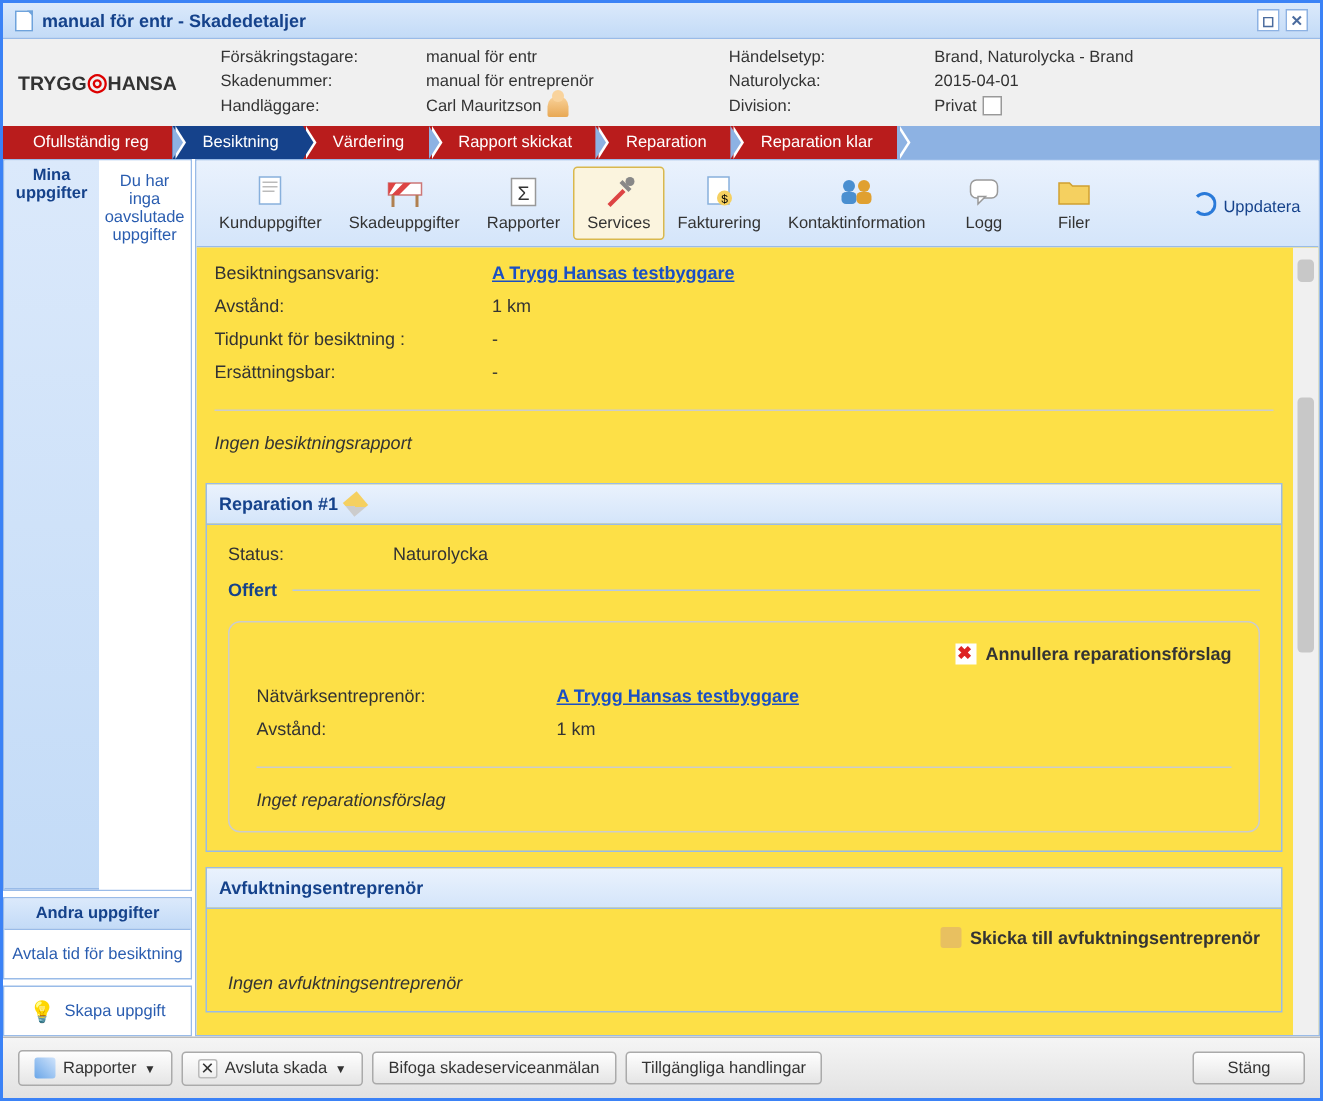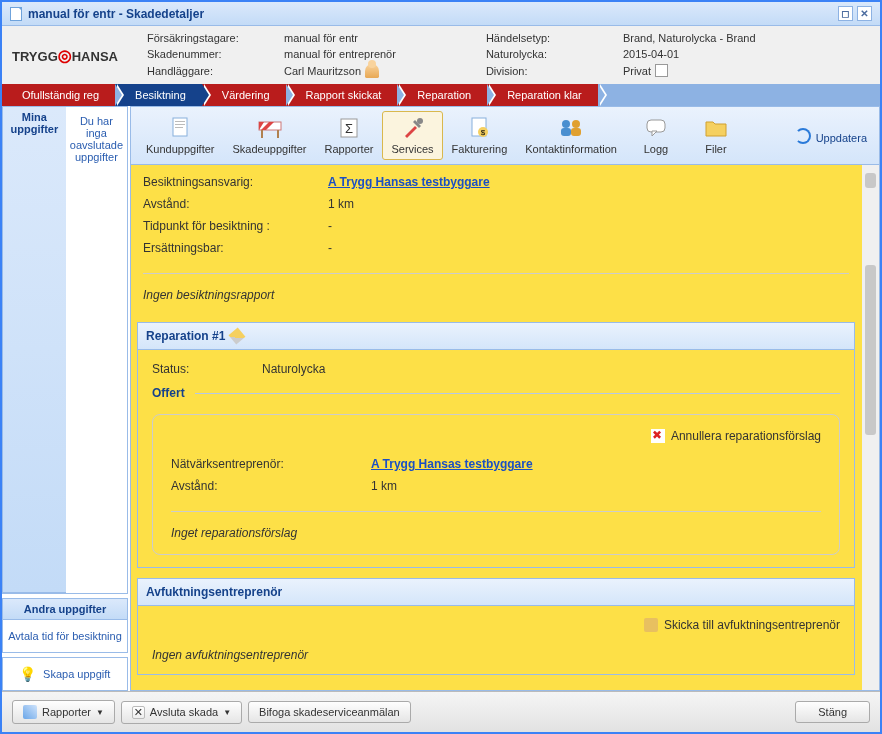--- a/index.html
+++ b/index.html
@@ -47,21 +47,21 @@
 .link-val { color: #1a4fc4; text-decoration: underline; font-weight: bold; cursor: pointer; }
 .hr { border-top: 1px solid #ccc; margin: 14px 6px; }
 .italic-note { font-style: italic; color: #333; padding: 0 6px 10px; font-size: 12px; }
 .sec-panel { border: 1px solid #99bbe8; margin-top: 10px; }
 .sec-head { background: linear-gradient(#eaf2fd,#d4e5fa); color: #15428b; font-weight: bold; padding: 6px 8px; border-bottom: 1px solid #99bbe8; font-size: 12px; display: flex; align-items: center; gap: 6px; }
 .pen-ic { width: 12px; height: 12px; background: linear-gradient(45deg,#ccc 40%, #f5d060 40%); transform: rotate(-40deg); }
 .sec-body { padding: 12px 14px; }
 .offert-lbl { color: #15428b; font-weight: bold; font-size: 12px; display: flex; align-items: center; gap: 10px; margin-top: 10px; }
 .offert-lbl::after { content: ""; flex: 1; border-top: 1px solid #b5c8e6; }
 .round-box { border: 1px solid #ccc; border-radius: 8px; margin-top: 14px; padding: 14px 18px; }
-.action-row { display: flex; justify-content: flex-end; align-items: center; gap: 6px; margin-bottom: 10px; color: #333; cursor: pointer; font-size: 12px; }
+.action-row { display: flex; justify-content: flex-end; align-items: center; gap: 6px; margin-bottom: 10px; color: #333; cursor: pointer; font-size: 12px; font-weight: bold; }
 .del-ic { width: 14px; height: 14px; background: #fff; position: relative; }
 .del-ic::before { content: "✖"; color: #d22; font-size: 12px; position: absolute; top: -1px; left: 1px; }
 .send-ic { width: 14px; height: 14px; background: #e8c060; border-radius: 2px; position: relative; }
 .scroll-ind { position: absolute; right: 0; top: 0; bottom: 0; width: 17px; background: #f0f0f0; }
 .scroll-thumb { position: absolute; width: 11px; left: 3px; background: #c8c8c8; border-radius: 3px; }
 .bottom-bar { background: linear-gradient(#f5f5f5,#e2e2e2); border-top: 1px solid #bbb; padding: 8px 10px; display: flex; gap: 6px; align-items: center; }
 .bbtn { background: linear-gradient(#fefefe,#e5e5e5); border: 1px solid #aaa; border-radius: 3px; padding: 4px 10px; font-size: 11px; cursor: pointer; display: flex; align-items: center; gap: 5px; color: #333; }
 .bbtn .dd { font-size: 8px; }
 .rep-ic { width: 14px; height: 14px; background: linear-gradient(45deg,#6aa6e8,#cfe3fb); border-radius: 2px; }
 .close-ic-sm { width: 13px; height: 13px; display: flex; align-items: center; justify-content: center; border: 1px solid #bbb; background: linear-gradient(#fff,#eee); border-radius: 2px; }
@@ -321,16 +321,17 @@
         <span class="rep-ic"></span>
         <span>Rapporter</span>
         <span class="dd">▼</span>
       </div>
     <div class="bbtn">
         <span class="close-ic-sm">✕</span>
         <span>Avsluta skada</span>
         <span class="dd">▼</span>
       </div>
     <div class="bbtn">Bifoga skadeserviceanmälan</div>
+    <div class="bbtn">Tillgängliga handlingar</div>
     <div class="spacer"></div>
     <div class="bbtn" style="padding:4px 22px">Stäng</div>
   </div>
 </div>
 
 </body></html>

